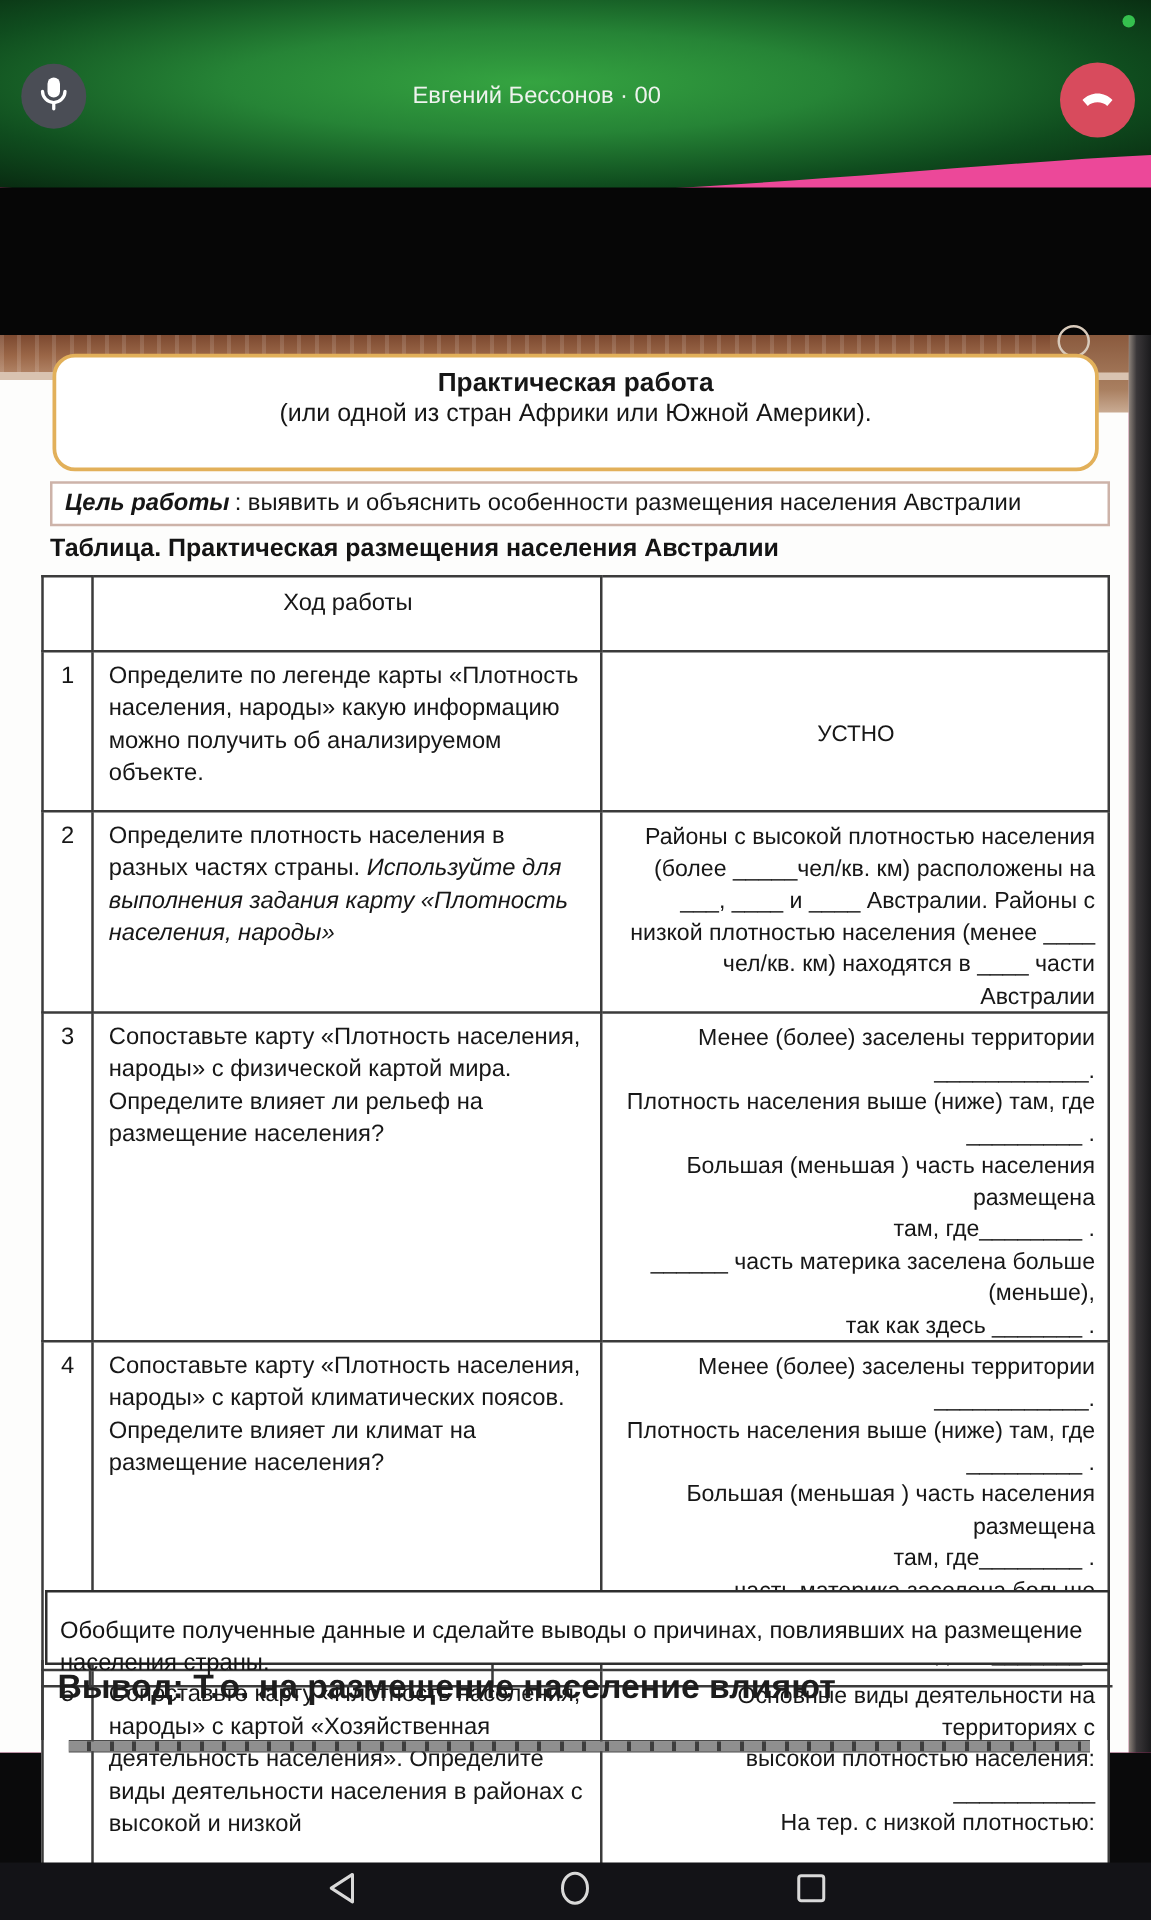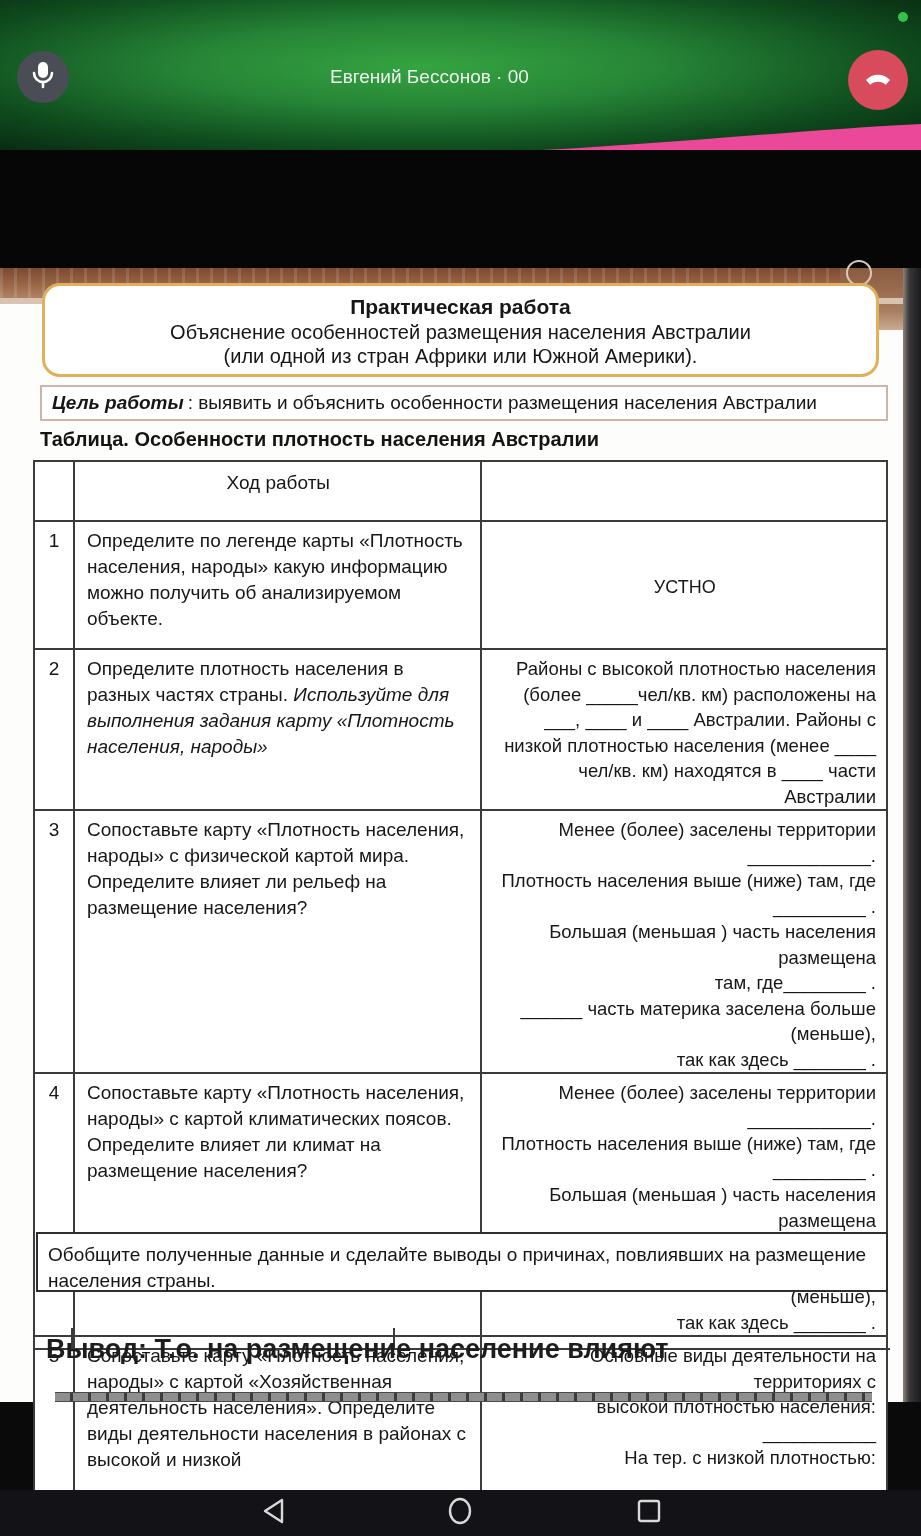--- a/index.html
+++ b/index.html
@@ -54,23 +54,23 @@
   table{border-collapse:collapse;table-layout:fixed;width:855px;background:#fff;}
   td{border:2px solid #3b3b3b;vertical-align:top;color:#171717;
      padding:6px 10px 0 12px;box-sizing:border-box;overflow:hidden;}
   td.num{text-align:center;font-size:19px;padding:8px 2px;}
   td.task{font-size:19px;line-height:26px;width:322px;}
   td.answer{font-size:18.5px;line-height:25.5px;width:493px;white-space:pre-line;text-align:right;}
   td.answer.center{text-align:center;vertical-align:middle;font-size:18px;margin-top:22px;}
   td.header-cell{text-align:center;font-size:19px;padding-top:10px;}
 
   
-  #summary-box{left:36px;top:964px;width:852px;height:60px;background:#fff;
+  #summary-box{left:36px;top:1004px;width:852px;height:60px;background:#fff;
         border:2px solid #2e2e2e;font-size:19px;line-height:26px;color:#151515;
-        padding:8px 10px;box-sizing:border-box;z-index:4;}
+        padding:18px 10px;box-sizing:border-box;z-index:4;}
   .tline{background:#3b3b3b;z-index:3;}
   #stub-h{left:33px;top:1080px;width:857px;height:2px;}
   #stub-v1{left:71px;top:1060px;width:2px;height:22px;}
   #stub-v2{left:393px;top:1060px;width:2px;height:22px;}
   #stub-vl{left:33px;top:1060px;width:2px;height:64px;}
   #stub-vr{left:886px;top:1060px;width:2px;height:64px;}
   #conclusion{left:46px;top:1066px;width:830px;font-size:27px;font-weight:bold;
         color:#1d1d1d;z-index:5;}
   #dash-strip{left:55px;top:1124px;width:817px;height:10px;z-index:5;
         background:repeating-linear-gradient(90deg,#8f8f8f 0 15px,#3d3d3d 15px 18px);
@@ -146,30 +146,29 @@
 
   <div class="abs" id="page">
     <div class="abs" id="band"></div>
     <div class="abs" id="band-stripes"></div>
     <div class="abs" id="band-right"></div>
     <div class="abs" id="band-circle"></div>
     <div class="abs" id="band-tan"></div>
 
     <div class="abs" id="title-box">
       <div id="title-line1">Практическая работа</div>
-      <div id="title-line2">Объяснение особенностей размещения населения Австралии</div>
       <div id="title-line3">(или одной из стран Африки или Южной Америки).</div>
     </div>
 
     <div class="abs" id="goal-box">
       <b>Цель работы</b>
       <span>: выявить и объяснить особенности размещения населения Австралии</span>
     </div>
 
-    <div class="abs" id="table-caption">Таблица. Особенности плотность населения Австралии</div>
+    <div class="abs" id="table-caption">Таблица. Практическая размещения населения Австралии</div>
 
     <div class="abs" id="work-table">
       <table>
         <tbody>
             <tr style="height:60px;">
           <td class="num header-cell" style="width:40px;"></td>
           <td class="header-cell">Ход работы</td>
           <td></td>
         </tr>
         <tr style="height:128px;">

